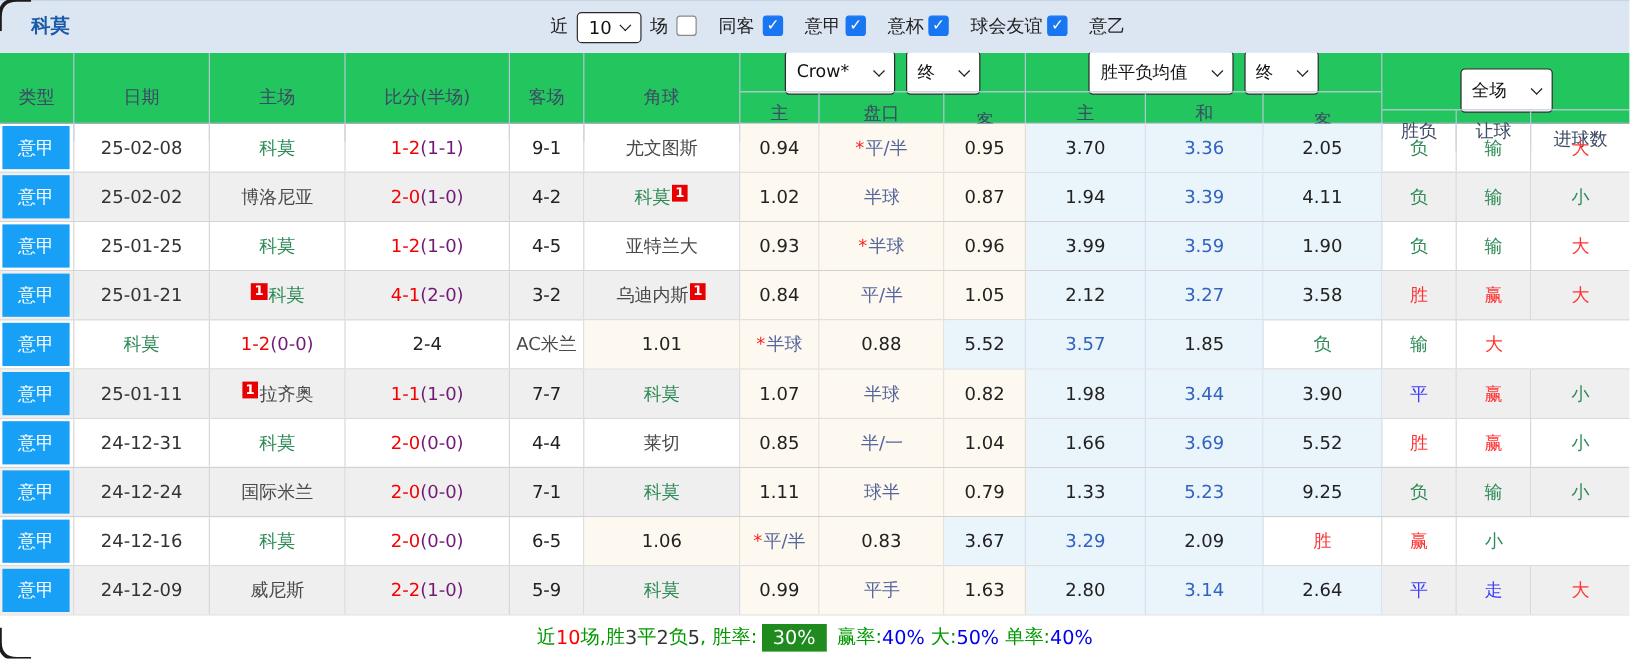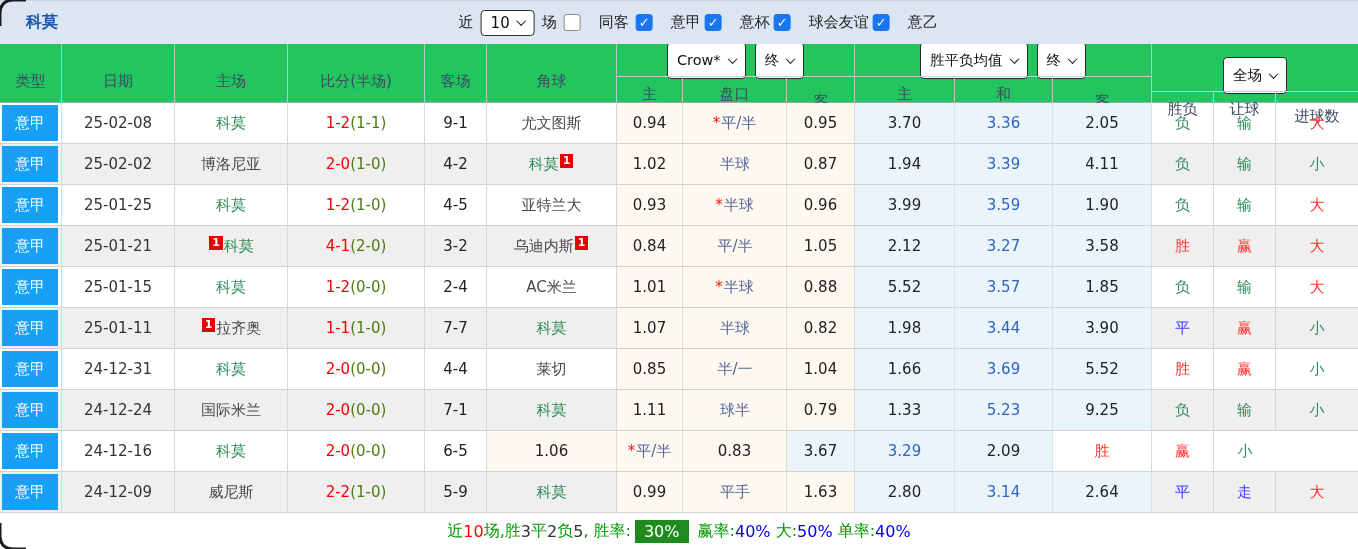--- a/index.html
+++ b/index.html
@@ -13,37 +13,37 @@
   .topbar { position: relative; height: 44px; background: #dce6f3; border-top: 1px solid #c9d4e4;
             display: flex; align-items: center; }
   .title { margin-left: 26px; font-size: 16px; font-weight: bold; color: #1a5aa8; }
   .controls { position: absolute; left: 50%; transform: translateX(-46%); display: flex;
               align-items: center; gap: 7px; font-size: 15px; color: #222; white-space: nowrap; }
   .sel { display: inline-flex; align-items: center; justify-content: center; background: #fff;
          border: 1.5px solid #2b2b2b; border-radius: 4px; height: 26px; padding: 0 9px;
          font-size: 15px; color: #111; cursor: default; }
   .chev { width: 7px; height: 7px; border-right: 1.7px solid #1a1a1a; border-bottom: 1.7px solid #1a1a1a;
           transform: rotate(45deg) translate(-1px,-1px); margin-left: 8px; }
-  .chk-item { display: inline-flex; align-items: center; gap: 16px; cursor: default; }
+  .chk-item { display: inline-flex; align-items: flex-start; gap: 16px; cursor: default; }
   .chk { width: 17px; height: 17px; border: 1.5px solid #8a8a8a; border-radius: 3px; background: #fff;
          display: inline-flex; align-items: center; justify-content: center; margin-right: 2px; }
   .chk.checked { background: #1876f2; border-color: #1876f2; }
   .chk.checked::after { content: "✓"; color: #fff; font-size: 13px; font-weight: bold; line-height: 1; }
 
   
   .cols15 { display: grid; grid-template-columns: 62px 113px 113px 137px 62px 130px 66px 104px 68px 100px 98px 99px 62px 62px 82px; }
 
   
   .header { display: grid; grid-template-columns: 62px 113px 113px 137px 62px 130px 238px 297px 206px;
             height: 59px; background: #22c55e; border-bottom: 1px solid #9aa7b8; font-size: 15px; color: #3c4a63; }
   .hcell { display: flex; align-items: center; justify-content: center; border-right: 1px solid #b7c4d5; }
   .hgroup { display: flex; flex-direction: column; border-right: 1px solid #b7c4d5; }
   .hgroup:last-child, .hsub span:last-child { border-right: none; margin-top: 15px; }
   .hsel-row { height: 32px; display: flex; align-items: center; justify-content: center; gap: 9px; }
-  .hsel-row .sel { height: 37px; font-size: 14.5px; }
+  .hsel-row .sel { height: 37px; font-size: 14.5px; gap: 13px; }
   .hsub { display: grid; height: 27px; border-top: 1px solid #c2cedd; }
   .hsub span { display: flex; align-items: center; justify-content: center; border-right: 1px solid #b7c4d5; }
   .hsub.g1 { grid-template-columns: 66px 104px 68px; }
   .hsub.g2 { grid-template-columns: 100px 98px 99px; }
   .hsub.g3 { grid-template-columns: 62px 62px 82px; }
 
   
   .tbody { font-size: 15px; color: #222; }
   .tr { height: 41px; border-bottom: 1px solid #d2d2d2; }
   .tr:nth-child(even) .td { background: #efefef; }
@@ -52,21 +52,21 @@
   .td:last-child { border-right: none; }
   .tr .td.c-cream { background: #fdf8f0; border-right-color: #e3ddd2; }
   .tr .td.c-blue  { background: #eaf4fb; border-right-color: #d3e2ee; }
   .c-league { padding: 2px 3px 2px 2px; }
   .league-badge { width: 100%; height: 100%; background: #18a0f6; color: #fff;
                   display: flex; align-items: center; justify-content: center; font-size: 15px; }
   .f-date { color: #333; }
   .team { color: #4a4a4a; }
   .t-team-green { color: #2e8b57; }
   .f-score { color: #f50000; }
-  .f-half { color: #4d7c0f; }
+  .f-half { color: #701a75; }
   .badge1 { display: inline-block; background: #e80000; color: #fff; font-size: 11px; font-weight: bold;
             line-height: 14px; padding: 0 3px; vertical-align: 3px; transform: translateY(-3px); margin: 0 1px; }
   .f-line { color: #56679b; }
   .f-star { color: #ff1a1a; margin-right: 1px; }
   .f-eu-draw { color: #3263c0; }
   .t-red { color: #ff3232; }
   .t-green { color: #2e8b57; }
   .t-blue { color: #3c3cff; }
 
   
@@ -299,21 +299,20 @@
       <div class="td c-blue f-eu-draw">3.27</div>
       <div class="td c-blue f-eu-away">3.58</div>
       <div class="td f-res-wdl t-red">胜</div>
       <div class="td f-res-ah t-red">赢</div>
       <div class="td f-res-goals t-red">大</div>
     </div>
       <div class="tr cols15">
       <div class="td c-league">
           <span class="league-badge f-league">意甲</span>
         </div>
-      <div class="td f-date">25-01-15</div>
       <div class="td cell-home">
           <span class="team t-team-green">科莫</span>
         </div>
       <div class="td">
           <span class="f-score">1-2</span>
           <span class="f-half">(0-0)</span>
         </div>
       <div class="td f-corner">2-4</div>
       <div class="td cell-away">
           <span class="team">AC米兰</span>

